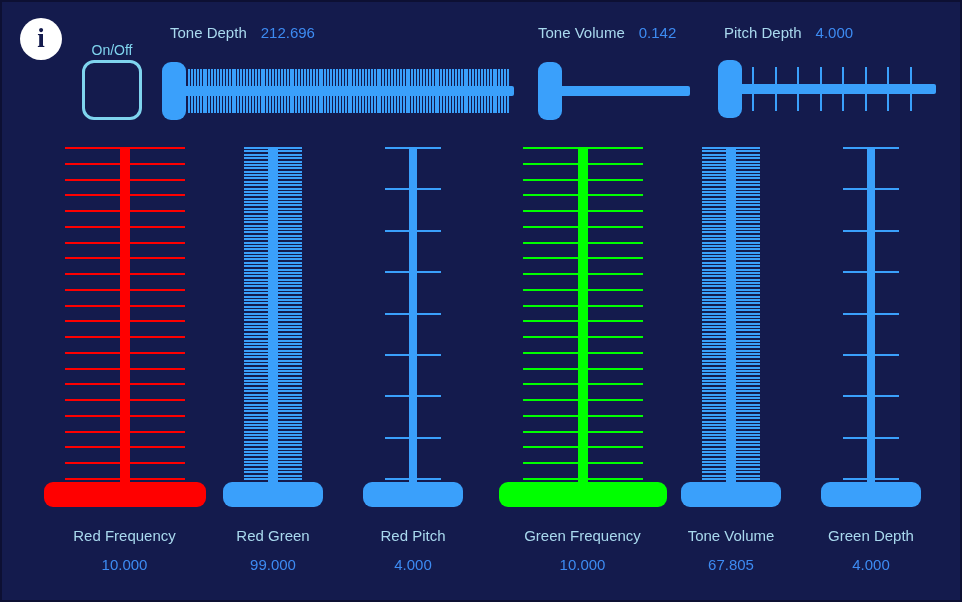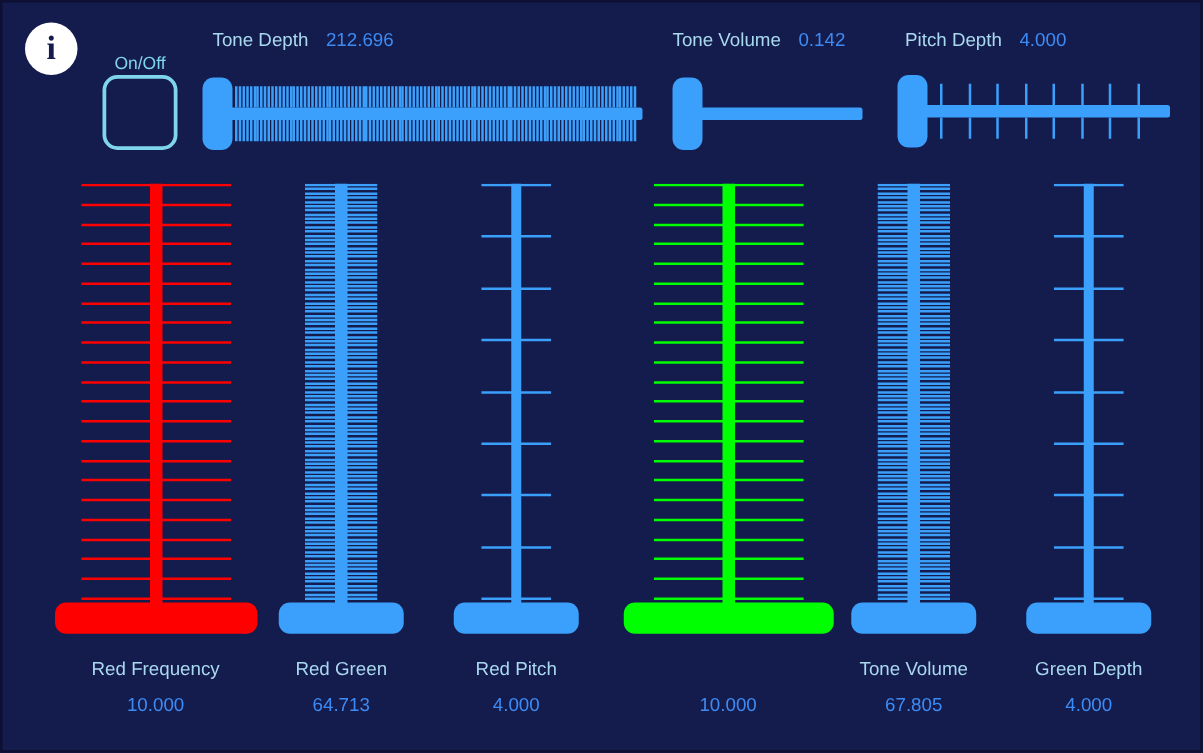--- a/index.html
+++ b/index.html
@@ -569,21 +569,21 @@
           <div class="v-tick" style="top: 314px; left: 0px; width: 58px; background: rgb(58, 160, 251);"></div>
           <div class="v-tick" style="top: 317px; left: 0px; width: 58px; background: rgb(58, 160, 251);"></div>
           <div class="v-tick" style="top: 321px; left: 0px; width: 58px; background: rgb(58, 160, 251);"></div>
           <div class="v-tick" style="top: 324px; left: 0px; width: 58px; background: rgb(58, 160, 251);"></div>
           <div class="v-tick" style="top: 328px; left: 0px; width: 58px; background: rgb(58, 160, 251);"></div>
           <div class="v-tick" style="top: 331px; left: 0px; width: 58px; background: rgb(58, 160, 251);"></div>
         </div>
         <div class="v-stem" style="left: 51px; width: 10px; height: 341px; background: rgb(58, 160, 251);"></div>
         <div class="v-handle" style="left: 6px; top: 335px; width: 100px; height: 25px; background: rgb(58, 160, 251);"></div>
         <div class="v-name">Red Green</div>
-        <div class="v-val">64.713</div>
+        <div class="v-val">99.000</div>
       </div>
       <div class="v-slider" style="left: 355px; width: 112px;">
         <div class="v-ticks" style="left: 28px; width: 56px; height: 335px;">
           <div class="v-tick" style="top: 0px; left: 0px; width: 56px; background: rgb(58, 160, 251);"></div>
           <div class="v-tick" style="top: 41px; left: 0px; width: 56px; background: rgb(58, 160, 251);"></div>
           <div class="v-tick" style="top: 83px; left: 0px; width: 56px; background: rgb(58, 160, 251);"></div>
           <div class="v-tick" style="top: 124px; left: 0px; width: 56px; background: rgb(58, 160, 251);"></div>
           <div class="v-tick" style="top: 166px; left: 0px; width: 56px; background: rgb(58, 160, 251);"></div>
           <div class="v-tick" style="top: 207px; left: 0px; width: 56px; background: rgb(58, 160, 251);"></div>
           <div class="v-tick" style="top: 248px; left: 0px; width: 56px; background: rgb(58, 160, 251);"></div>
@@ -615,20 +615,21 @@
           <div class="v-tick" style="top: 236px; left: 0px; width: 120px; background: rgb(0, 255, 0);"></div>
           <div class="v-tick" style="top: 252px; left: 0px; width: 120px; background: rgb(0, 255, 0);"></div>
           <div class="v-tick" style="top: 268px; left: 0px; width: 120px; background: rgb(0, 255, 0);"></div>
           <div class="v-tick" style="top: 284px; left: 0px; width: 120px; background: rgb(0, 255, 0);"></div>
           <div class="v-tick" style="top: 299px; left: 0px; width: 120px; background: rgb(0, 255, 0);"></div>
           <div class="v-tick" style="top: 315px; left: 0px; width: 120px; background: rgb(0, 255, 0);"></div>
           <div class="v-tick" style="top: 331px; left: 0px; width: 120px; background: rgb(0, 255, 0);"></div>
         </div>
         <div class="v-stem" style="left: 98px; width: 10px; height: 341px; background: rgb(0, 255, 0);"></div>
         <div class="v-handle" style="left: 19px; top: 335px; width: 168px; height: 25px; background: rgb(0, 255, 0);"></div>
+        <div class="v-name">Green Frequency</div>
         <div class="v-val">10.000</div>
       </div>
       <div class="v-slider" style="left: 673px; width: 112px;">
         <div class="v-ticks" style="left: 27px; width: 58px; height: 335px;">
           <div class="v-tick" style="top: 0px; left: 0px; width: 58px; background: rgb(58, 160, 251);"></div>
           <div class="v-tick" style="top: 3px; left: 0px; width: 58px; background: rgb(58, 160, 251);"></div>
           <div class="v-tick" style="top: 7px; left: 0px; width: 58px; background: rgb(58, 160, 251);"></div>
           <div class="v-tick" style="top: 10px; left: 0px; width: 58px; background: rgb(58, 160, 251);"></div>
           <div class="v-tick" style="top: 14px; left: 0px; width: 58px; background: rgb(58, 160, 251);"></div>
           <div class="v-tick" style="top: 17px; left: 0px; width: 58px; background: rgb(58, 160, 251);"></div>

